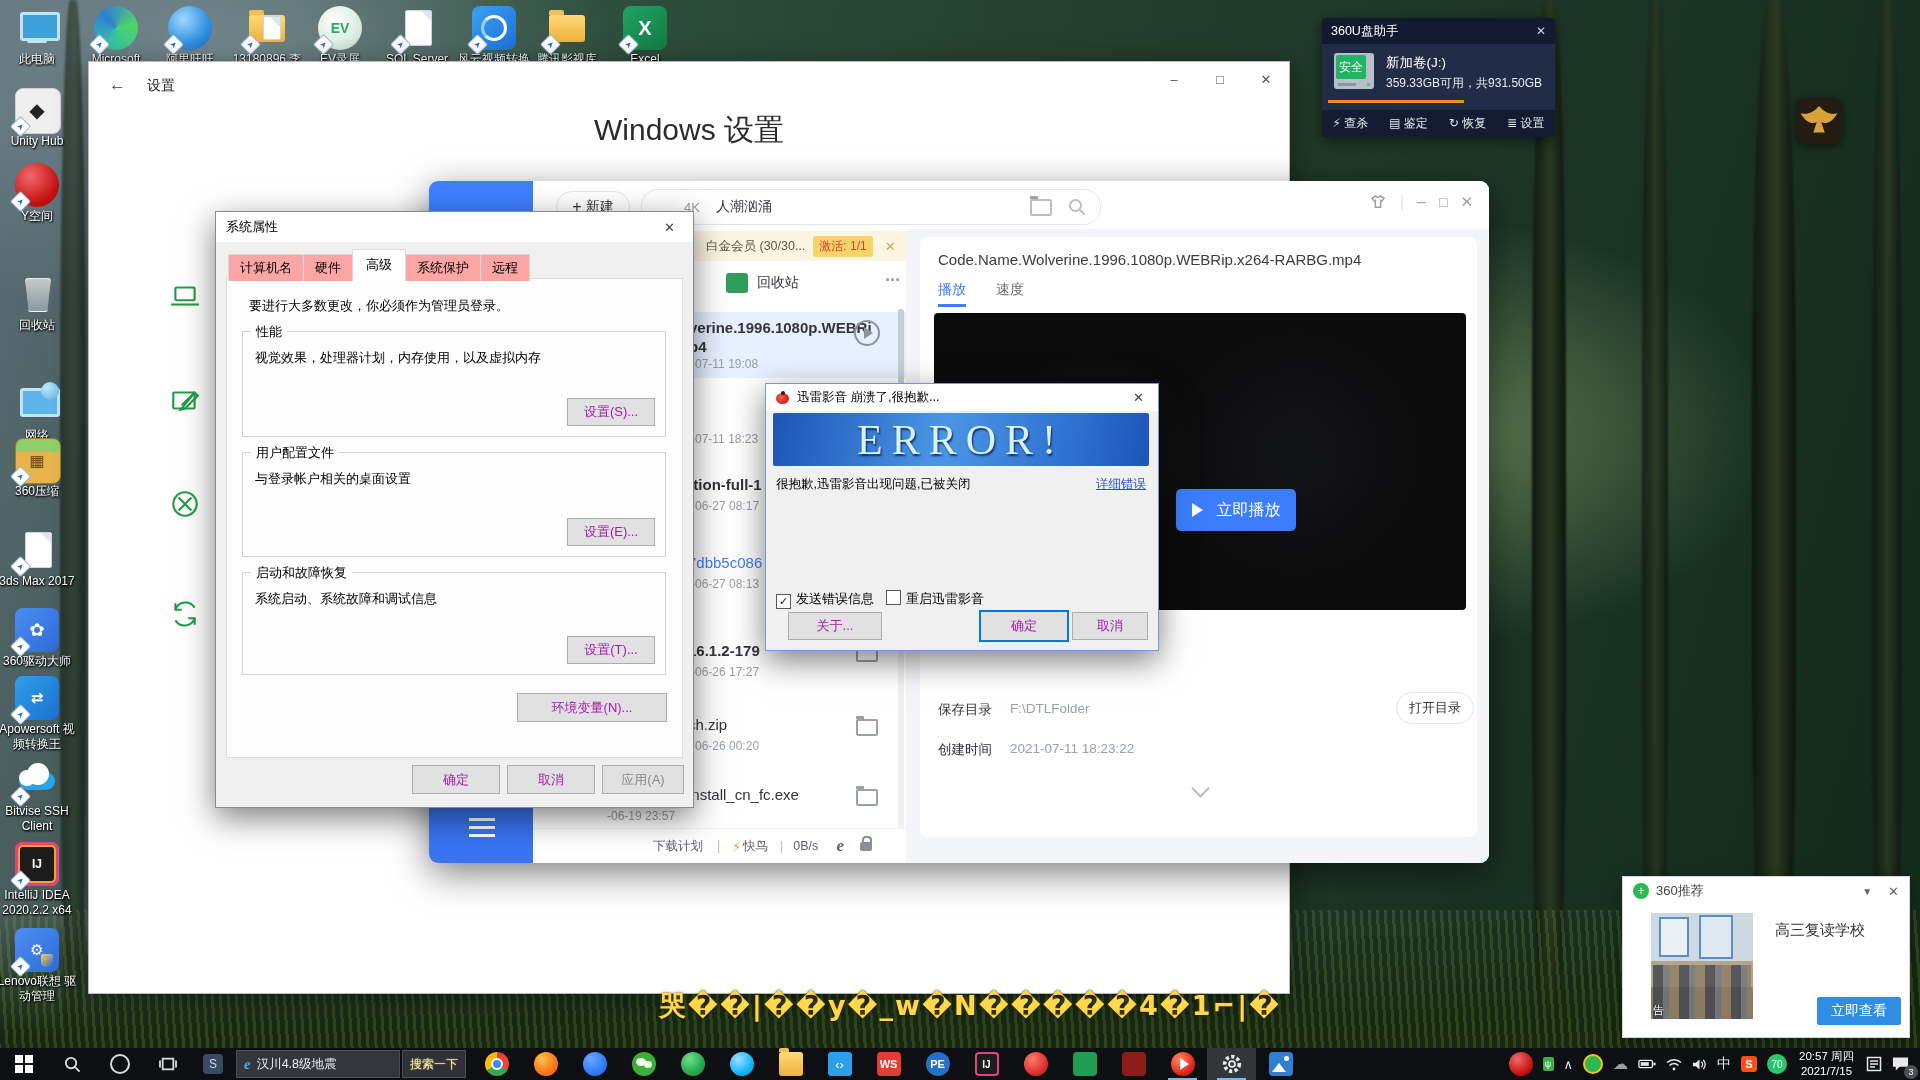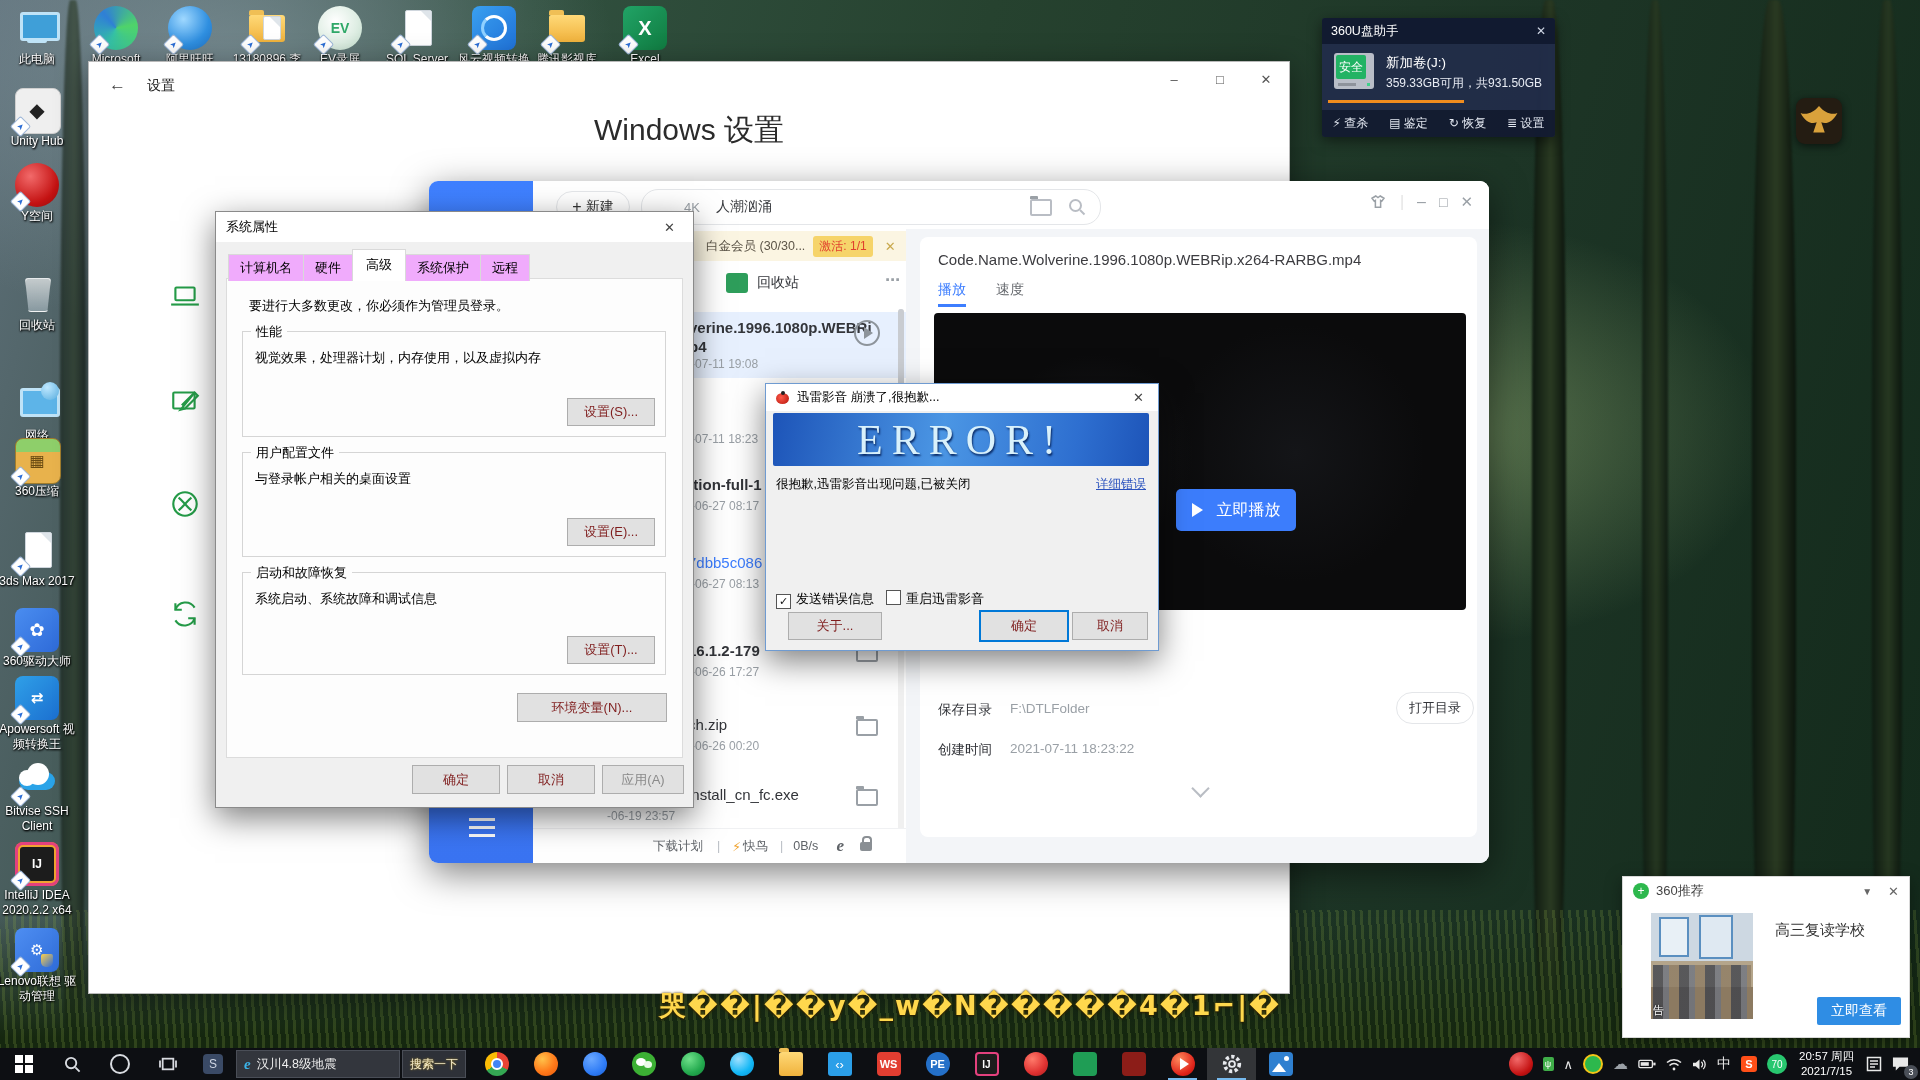--- a/index.html
+++ b/index.html
@@ -44,24 +44,24 @@
   .fname{font-size:15px;color:#33353a;font-weight:600;}
   .fdate{font-size:12px;color:#9aa0a6;margin-top:6px;}
   .fold{position:relative;display:inline-block;width:18px;height:13px;border:2px solid #9aa0a6;border-radius:2px;}
   .fold::before{content:"";position:absolute;left:-2px;top:-5px;width:8px;height:3px;background:#9aa0a6;border-radius:1px 1px 0 0;}
   .playc{position:relative;display:inline-block;width:22px;height:22px;border:2px solid #8d949b;border-radius:50%;}
   .playc::before{content:"";position:absolute;left:8px;top:5px;border:6px solid transparent;border-left:9px solid #8d949b;}
   .chv{display:inline-block;width:11px;height:11px;border-right:2px solid #b9bdc4;border-bottom:2px solid #b9bdc4;transform:rotate(45deg);}
   
   .dlg{position:absolute;background:#f0f0f0;border:1px solid #8a8a8a;box-shadow:0 10px 30px rgba(0,0,0,.5);font-size:13px;color:#000;}
   .dlgtitle{height:30px;background:#fff;display:flex;align-items:center;padding:0 10px;font-size:13px;}
-  .wb{position:absolute;background:#e1e1e1;border:1px solid #adadad;font-size:13px;color:#7f1d1d;display:flex;align-items:center;justify-content:center;}
+  .wb{position:absolute;background:#e1e1e1;border:1px solid #adadad;font-size:13px;color:#a21caf;display:flex;align-items:center;justify-content:center;}
   .grp{position:absolute;border:1px solid #d5d5d5;}
   .grplabel{position:absolute;top:-9px;left:8px;background:#fdfdfd;padding:0 5px;font-size:13px;}
-  .tab{display:inline-block;border:1px solid #d9d9d9;border-bottom:none;background:#f0abfc;padding:4px 11px;font-size:13px;margin-right:-1px;}
+  .tab{display:inline-block;border:1px solid #d9d9d9;border-bottom:none;background:#fca5a5;padding:4px 11px;font-size:13px;margin-right:-1px;}
   .tab.active{background:#fff;position:relative;top:-3px;padding:6px 13px 7px;z-index:2;}
   .linkblue{color:#2a52be;text-decoration:underline;}
   .mono{font-family:"DejaVu Sans Mono","Liberation Mono",monospace;}
   .cb{display:inline-block;width:13px;height:13px;border:1px solid #555;background:#fff;vertical-align:-2px;margin-right:5px;
       font-size:11px;line-height:12px;text-align:center;color:#111;}
   
   .usb{position:absolute;left:1322px;top:18px;width:233px;height:119px;border-radius:3px;overflow:hidden;
        background:rgba(33,44,74,.93);color:#fff;box-shadow:0 4px 14px rgba(0,0,0,.5);}
   .promo{position:absolute;left:1622px;top:876px;width:286px;height:160px;background:#fff;border:1px solid #d8d8d8;box-shadow:0 4px 16px rgba(0,0,0,.35);}
   

